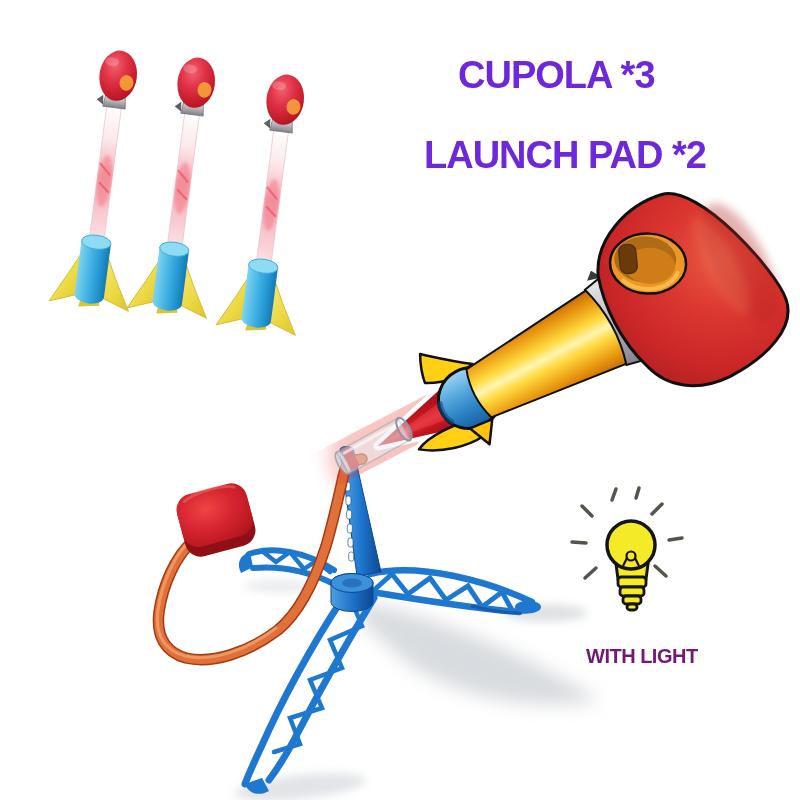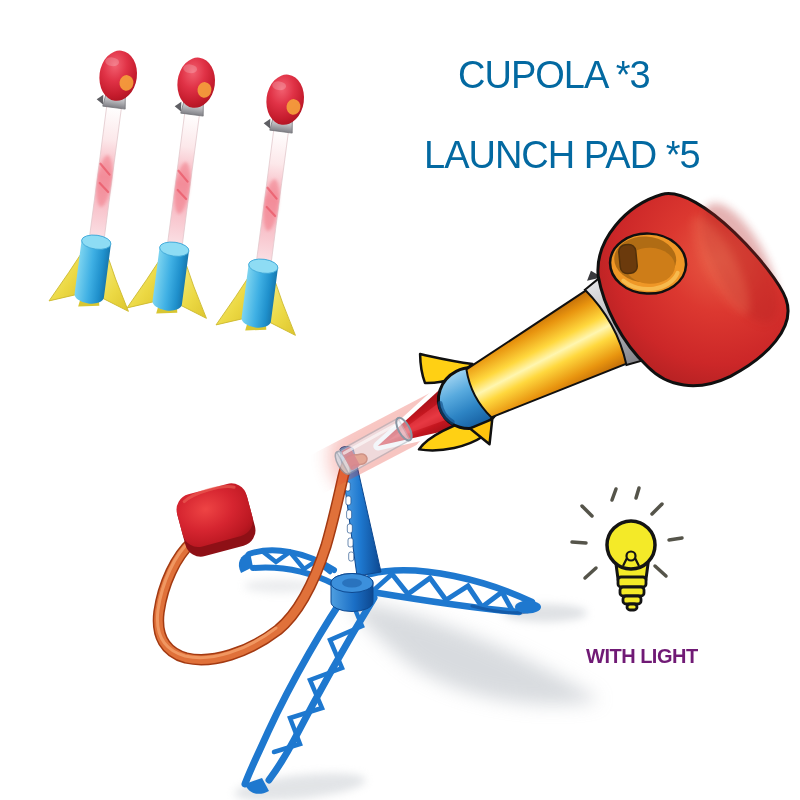--- a/index.html
+++ b/index.html
@@ -1,19 +1,19 @@
 <!DOCTYPE html>
 <html><head>
 <meta charset="utf-8">
 <style>
   html,body{margin:0;padding:0;background:#ffffff;}
   .stage{position:relative;width:800px;height:800px;background:#ffffff;overflow:hidden;
          font-family:"Liberation Sans", sans-serif;}
   .stage svg{position:absolute;left:0;top:0;}
-  .headline{position:absolute;color:#0369a1;font-weight:400;font-size:38px;
+  .headline{position:absolute;color:#6d28d9;font-weight:700;font-size:38px;
             letter-spacing:-1px;line-height:1;white-space:nowrap;}
   .h1{left:458px;top:56px;}
   .h2{left:424px;top:136px;}
   .feature-label{position:absolute;left:586px;top:646px;color:#701a75;font-weight:700;
             font-size:20px;letter-spacing:-0.5px;line-height:1;white-space:nowrap;}
 </style>
 </head>
 <body>
 
 <div class="stage">
@@ -251,15 +251,15 @@
     <g fill="#f4ea28" stroke="#141414" stroke-width="2.8">
       <rect x="618" y="577" width="28" height="10" rx="3"></rect>
       <rect x="620" y="587" width="24" height="9" rx="3"></rect>
       <rect x="623" y="596" width="18" height="8" rx="3"></rect>
       <rect x="627" y="604" width="10" height="6" rx="3"></rect>
     </g>
   </g>
 </svg>
 
 <div class="headline h1">CUPOLA *3</div>
-<div class="headline h2">LAUNCH PAD *5</div>
+<div class="headline h2">LAUNCH PAD *2</div>
 <div class="feature-label">WITH LIGHT</div>
 </div>
 
 </body></html>

